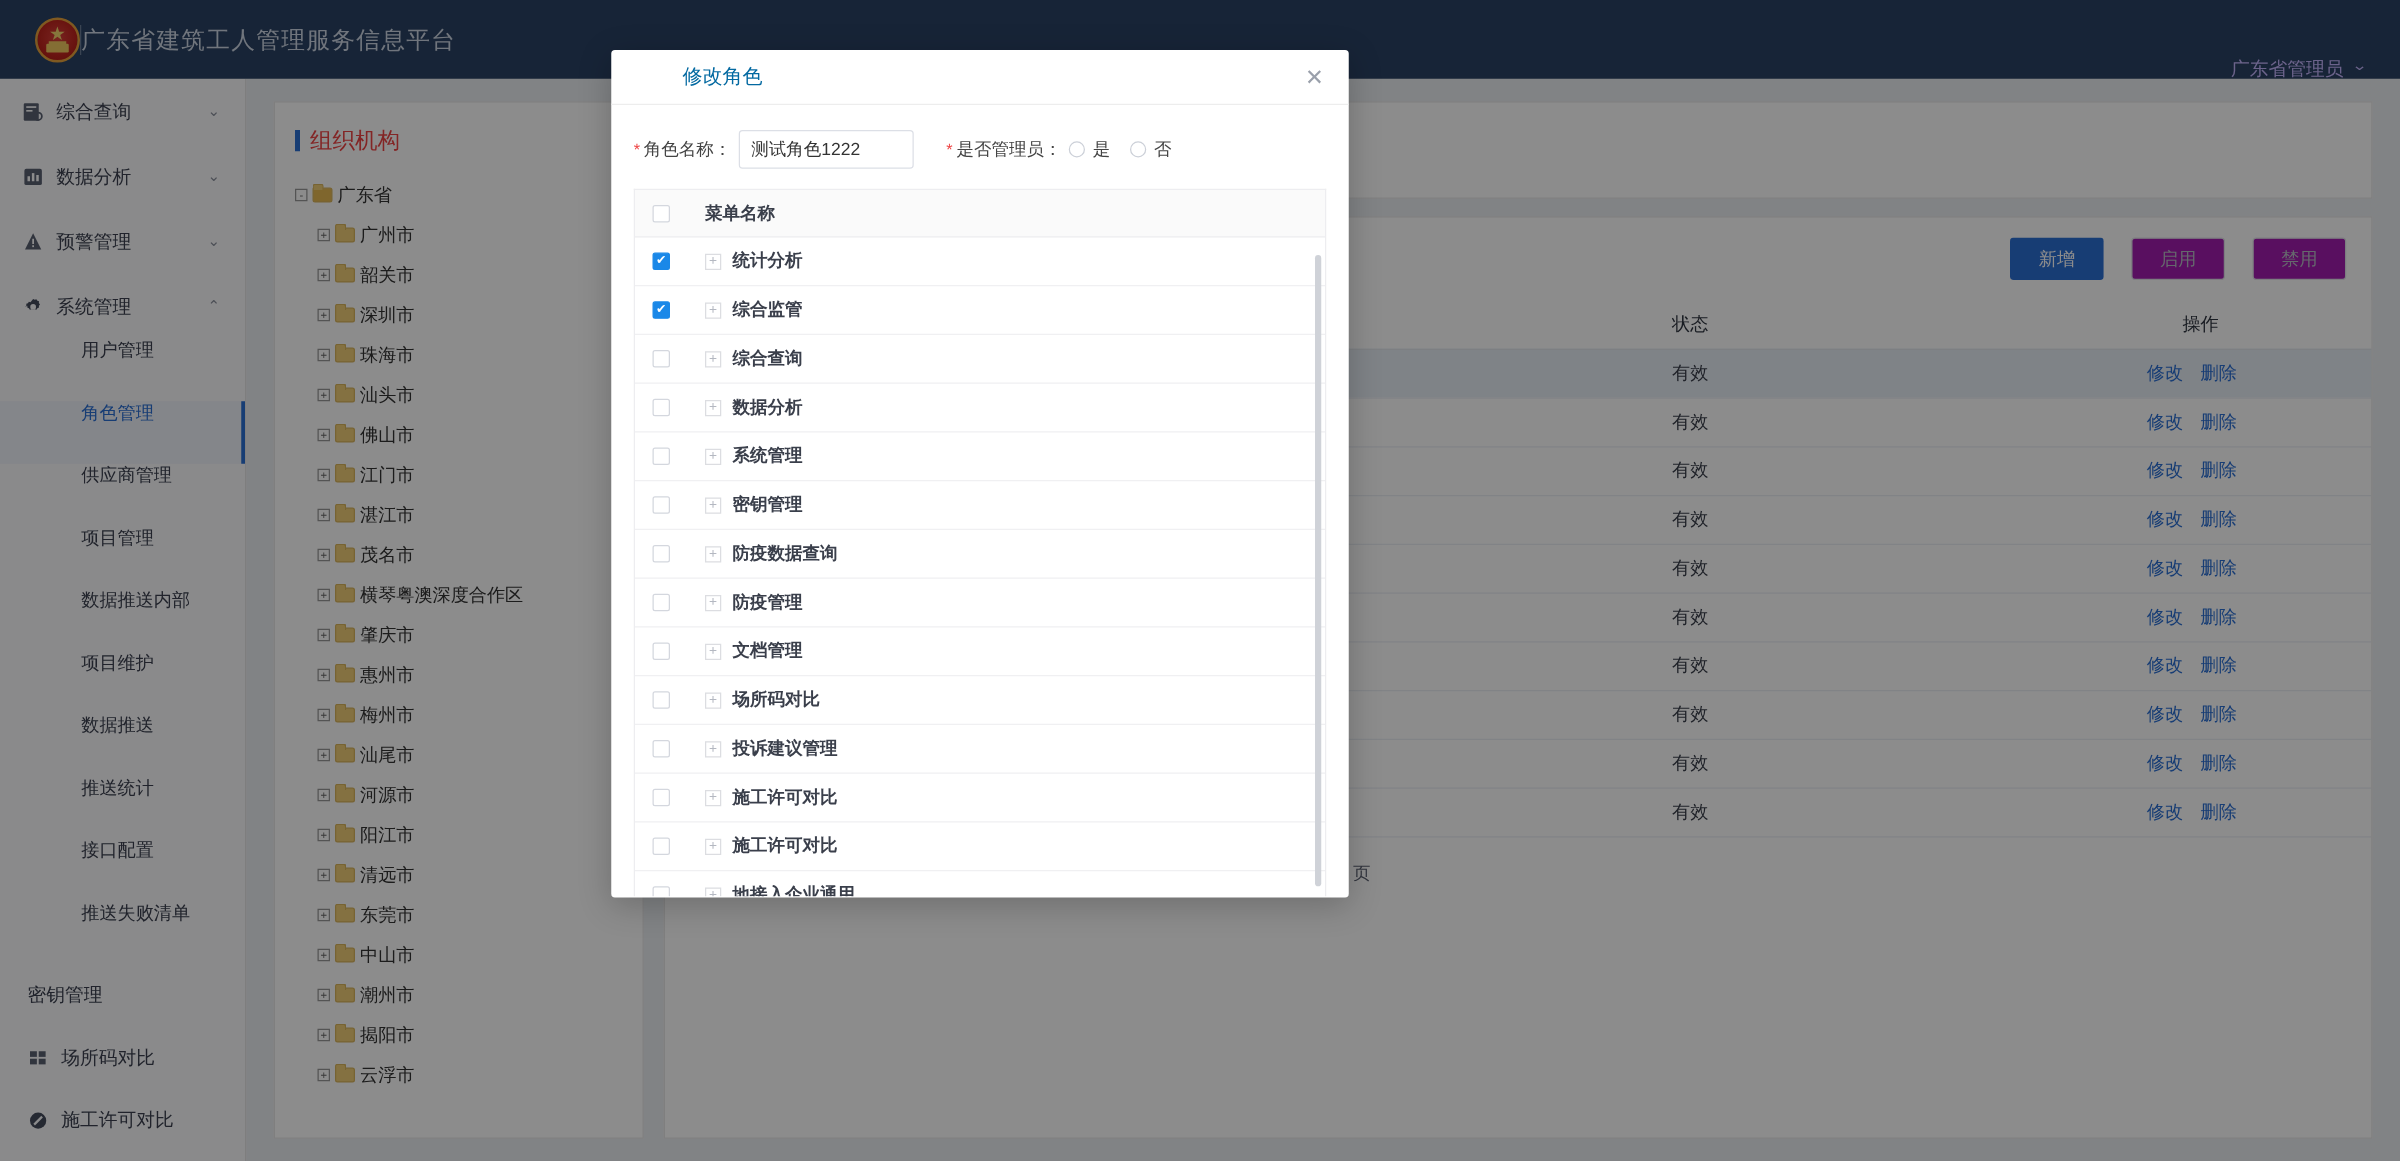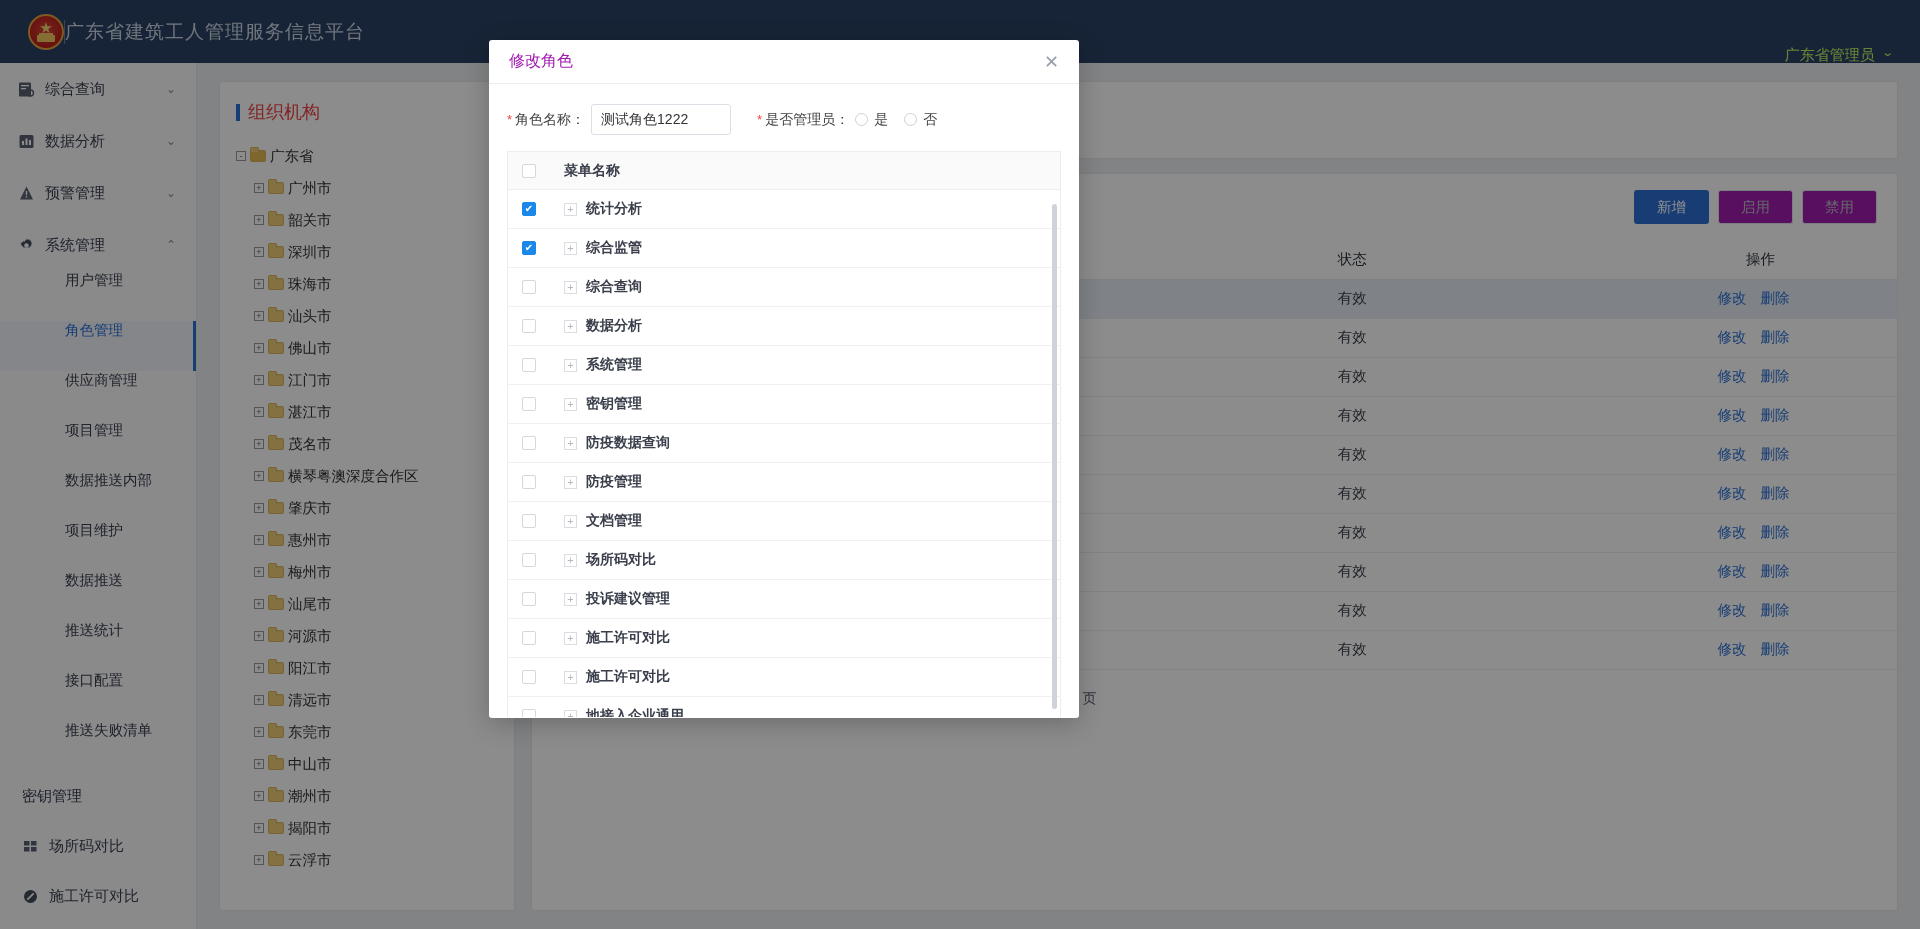--- a/index.html
+++ b/index.html
@@ -29,21 +29,21 @@
     content: "★"; position: absolute; left: 0; right: 0; top: 4px;
     text-align: center; color: #f5d76e; font-size: 15px; line-height: 15px;
   }
   .emblem::after {
     content: ""; position: absolute; left: 7px; right: 7px; bottom: 6px; height: 7px;
     background: #f0c860; border-radius: 1px;
     box-shadow: 0 -4px 0 -2px #f0c860;
   }
   .brand-sep { width: 1px; height: 24px; background: #6a7c96; }
   .brand-title { color: #cdd6e3; font-size: 19px; letter-spacing: 1px; }
-  .user-area { display: flex; align-items: flex-start; gap: 8px; color: #bef264; font-size: 15px; cursor: pointer; margin-top: 48px; }
+  .user-area { display: flex; align-items: flex-start; gap: 8px; color: #c4b5fd; font-size: 15px; cursor: pointer; margin-top: 48px; }
   .caret-down { font-size: 11px; transform: scaleX(1.4); }
 
   
   .sidebar {
     position: absolute; top: 63px; left: 0; width: 197px; height: 866px;
     background: #fbfbfd; border-right: 1px solid #e6e6e6;
     overflow: hidden; z-index: 3;
   }
   .nav-group-head {
     height: 52px; display: flex; align-items: center; padding: 0 20px 0 18px;
@@ -111,21 +111,21 @@
   .inp.ph { color: #b4b9c4; }
   .sel { width: 204px; justify-content: space-between; }
   .btn {
     height: 34px; padding: 0 22px; border-radius: 3px; font-size: 14.5px;
     display: inline-flex; align-items: center; justify-content: center; cursor: pointer; border: 1px solid transparent;
   }
   .btn-primary { background: #2b6fd4; color: #fff; }
   .btn-ghost { background: #a21caf; color: #b9bdc6; border-color: #e2e4e9; }
 
   .table-card { background: #fff; border: 1px solid #e8e8e8; flex: 1; display: flex; flex-direction: column; min-height: 0; }
-  .table-tools { display: flex; justify-content: flex-end; gap: 9px; padding: 16px 20px; }
+  .table-tools { display: flex; justify-content: flex-end; gap: 22px; padding: 16px 20px; }
   table { width: 100%; border-collapse: collapse; table-layout: fixed; }
   th, td {
     font-size: 14.5px; color: #3a3f4b; text-align: left;
     padding: 0 14px; height: 39px; border-bottom: 1px solid #ebeef5; font-weight: normal;
   }
   thead th { color: #2f3540; background: #fff; border-bottom: 1px solid #e4e7ed; }
   tbody tr.hl { background: #e8eef6; }
   .op-link { color: #2b6fd4; cursor: pointer; margin-right: 14px; }
   .cell-c { text-align: center; }
 
@@ -147,21 +147,21 @@
   .modal {
     position: absolute; left: 489px; top: 40px; width: 590px; height: 678px;
     background: #fff; border-radius: 3px; z-index: 30;
     box-shadow: 0 6px 26px rgba(0,0,0,0.22);
     display: flex; flex-direction: column; overflow: hidden;
   }
   .modal-head {
     height: 44px; padding: 0 20px; display: flex; align-items: center; justify-content: space-between;
     border-bottom: 1px solid #ededed; flex: none;
   }
-  .modal-title { font-size: 16px; color: #a21caf; }
+  .modal-title { font-size: 16px; color: #0369a1; margin-left: 37px; }
   .modal-close { font-size: 18px; color: #9aa0ab; cursor: pointer; line-height: 1; }
   .modal-body { flex: 1; padding: 16px 18px 0; overflow: hidden; position: relative; }
   .form-row { display: flex; align-items: center; gap: 0; padding: 4px 0 16px; }
   .req { color: #e44; margin-right: 3px; font-size: 13px; }
   .f-label { font-size: 14px; color: #444; }
   .f-input {
     width: 140px; height: 31px; border: 1px solid #dcdfe6; border-radius: 3px;
     display: flex; align-items: center; padding: 0 9px; font-size: 14px; color: #333; margin-left: 6px;
   }
   .radio-grp { display: flex; align-items: center; gap: 6px; margin-left: 6px; }

